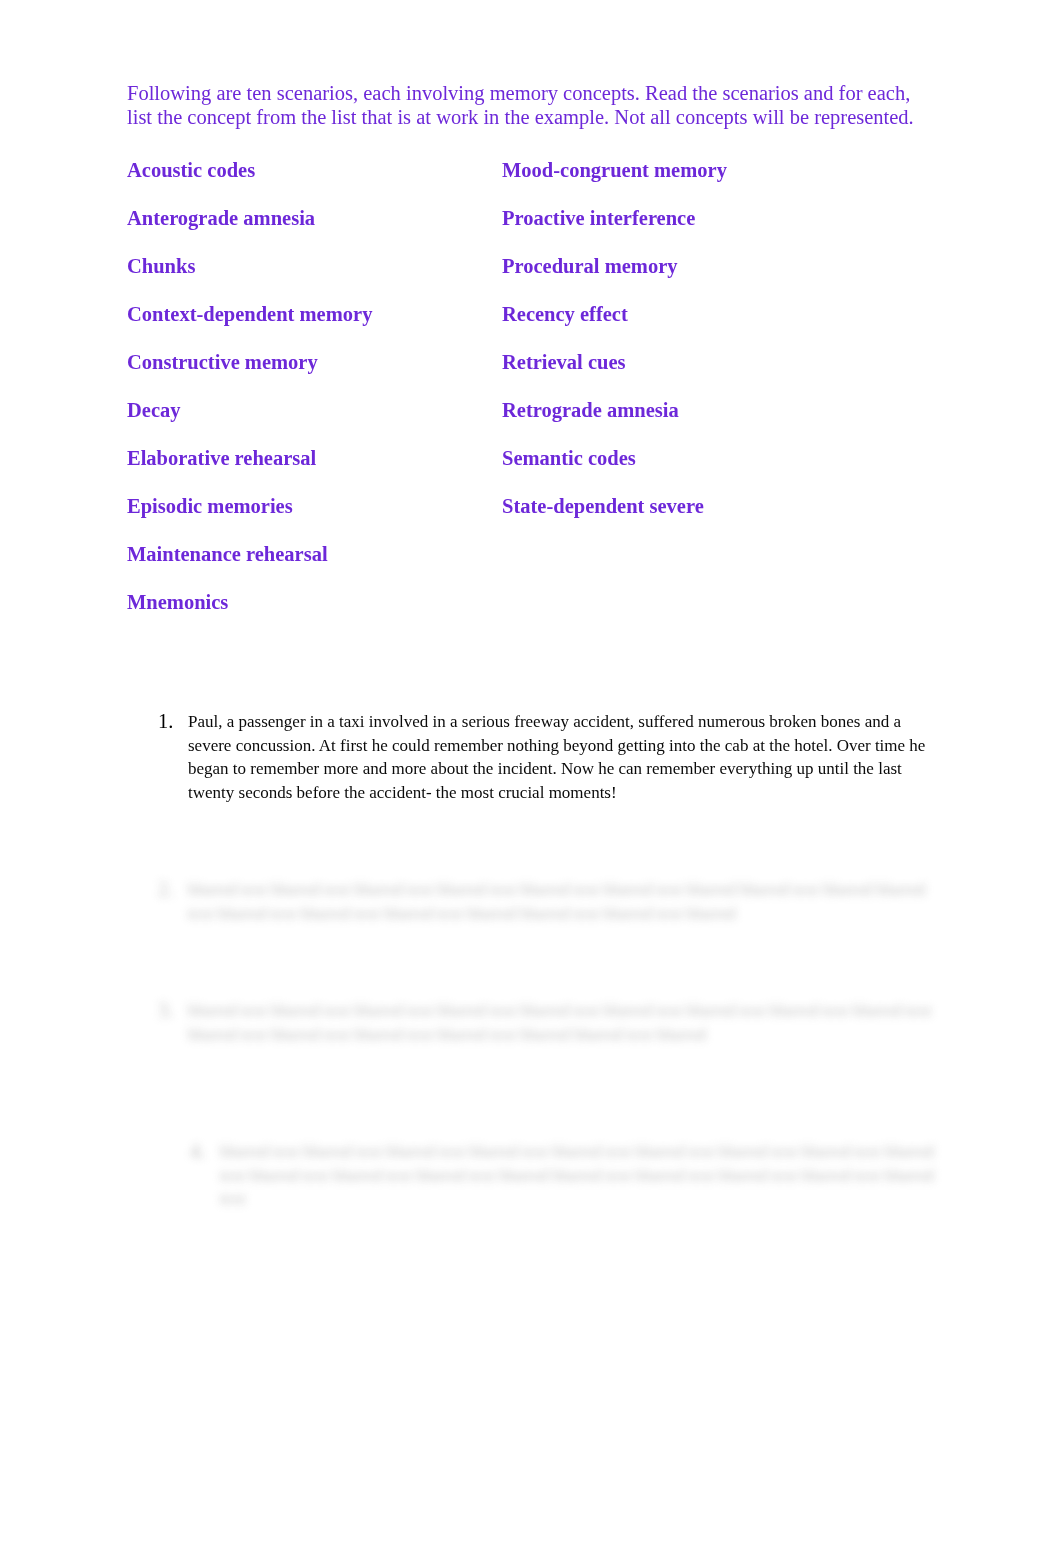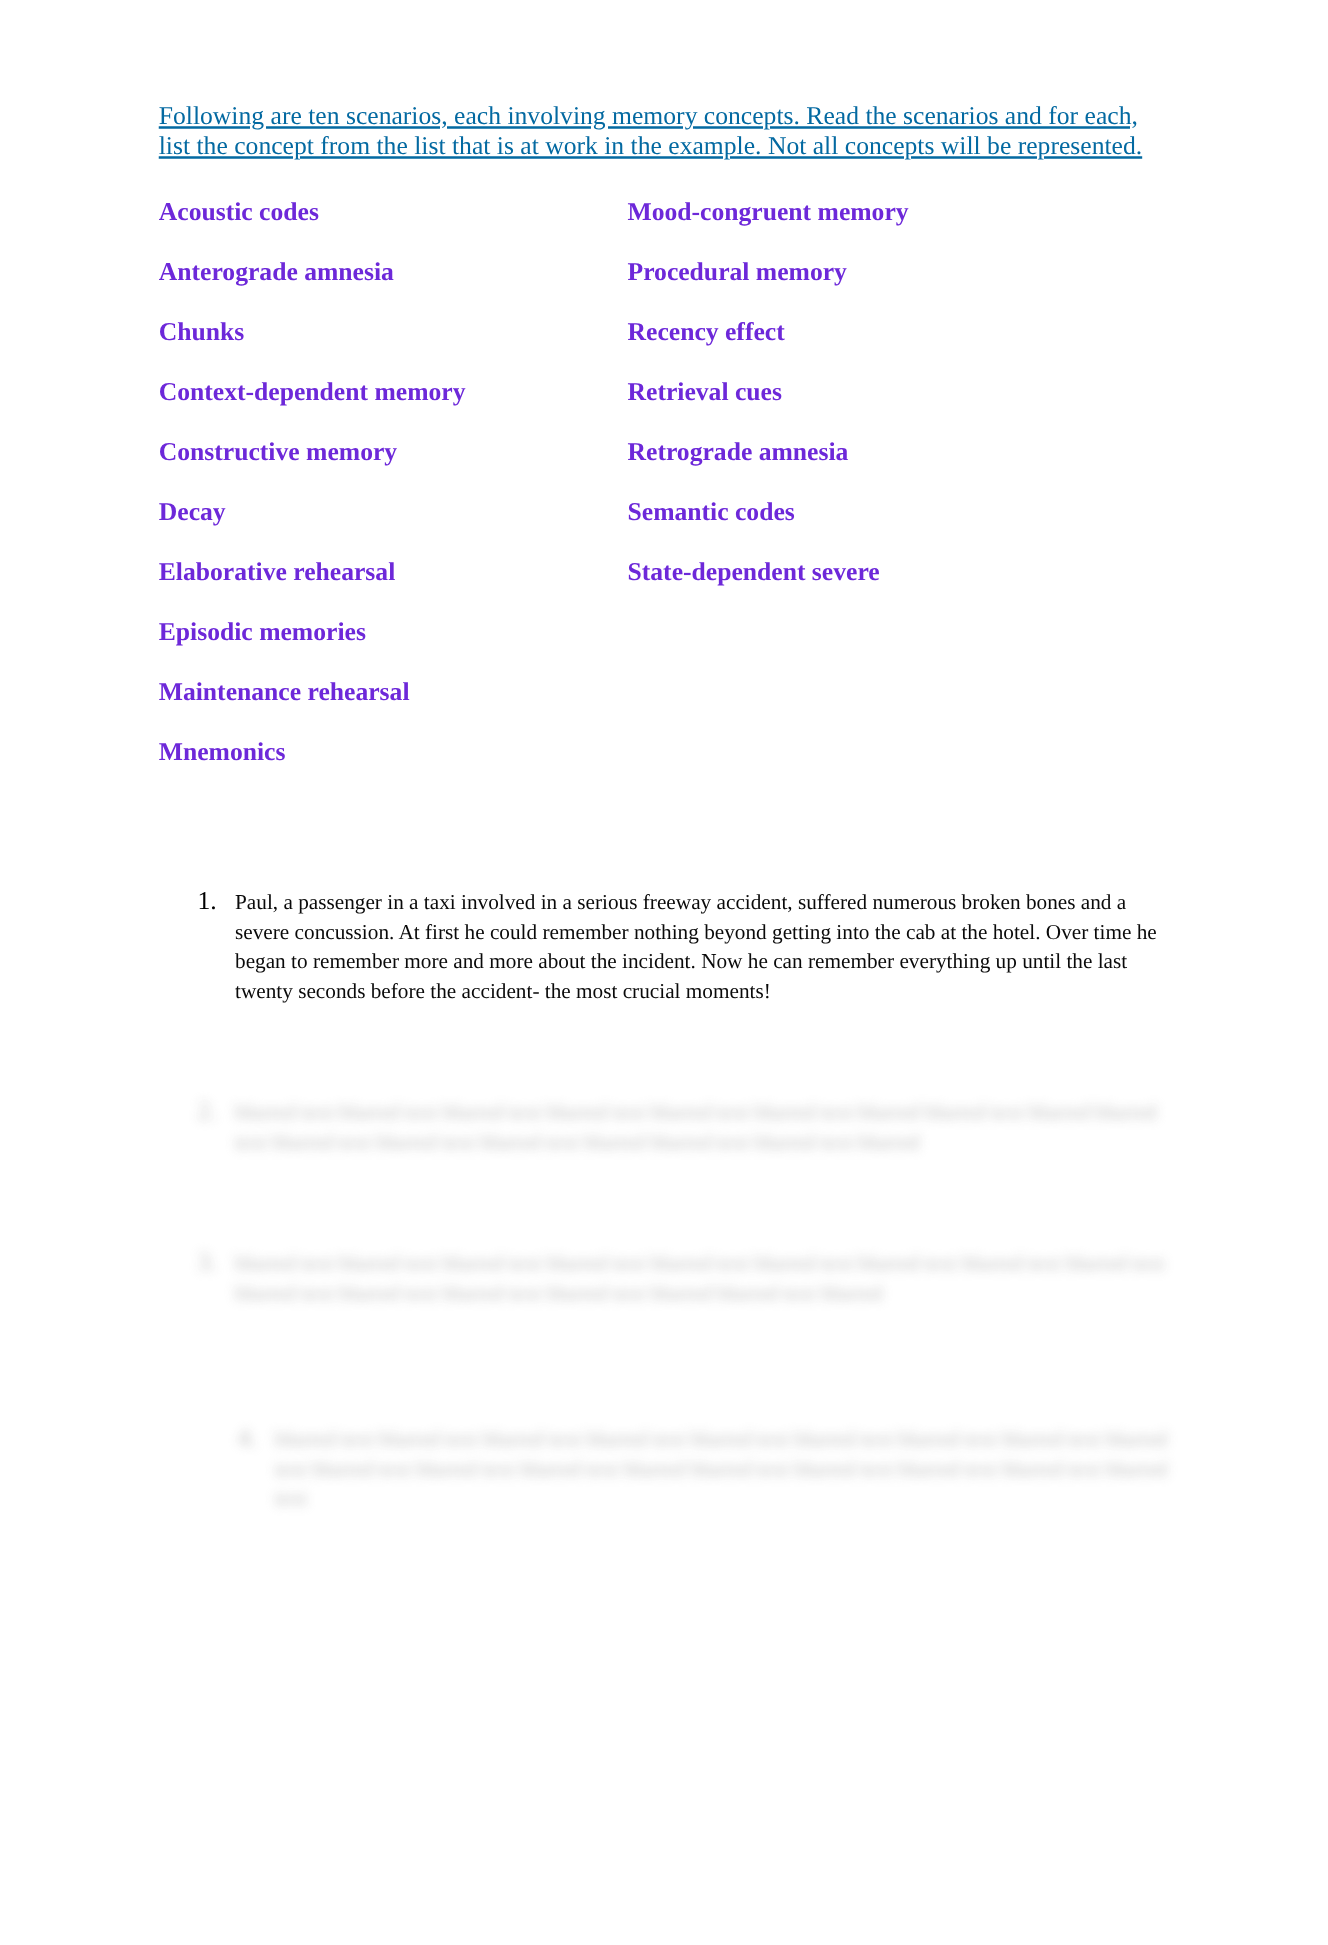--- a/index.html
+++ b/index.html
@@ -18,23 +18,22 @@
   }
 
   
   .intro {
     position: absolute;
     left: 127px;
     top: 60px;
     width: 802px;
     font-size: 20.5px;
     line-height: 24px;
-    color: #0369a1;
+    color: #6d28d9;
     text-align: left;
-    text-decoration: underline;
   }
 
   
   .concepts {
     position: absolute;
     left: 127px;
     top: 158px;
     width: 802px;
   }
   .concept-col {
@@ -117,20 +116,21 @@
       <div class="concept-item">Constructive memory</div>
       <div class="concept-item">Decay</div>
       <div class="concept-item">Elaborative rehearsal</div>
       <div class="concept-item">Episodic memories</div>
       <div class="concept-item">Maintenance rehearsal</div>
       <div class="concept-item">Mnemonics</div>
     </div>
 
     <div class="concept-col right">
       <div class="concept-item">Mood-congruent memory</div>
+      <div class="concept-item">Proactive interference</div>
       <div class="concept-item">Procedural memory</div>
       <div class="concept-item">Recency effect</div>
       <div class="concept-item">Retrieval cues</div>
       <div class="concept-item">Retrograde amnesia</div>
       <div class="concept-item">Semantic codes</div>
       <div class="concept-item">State-dependent severe</div>
     </div>
 
   </div>
 

